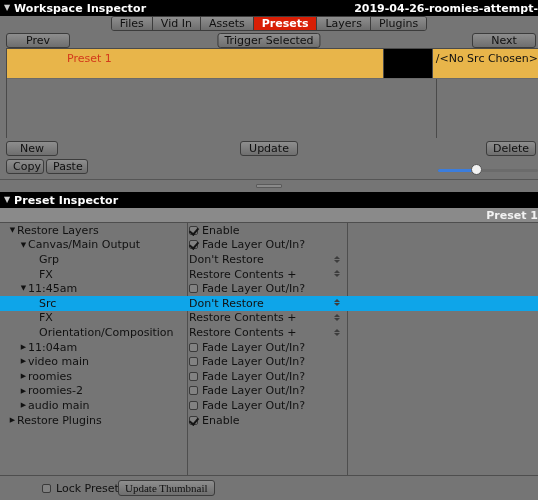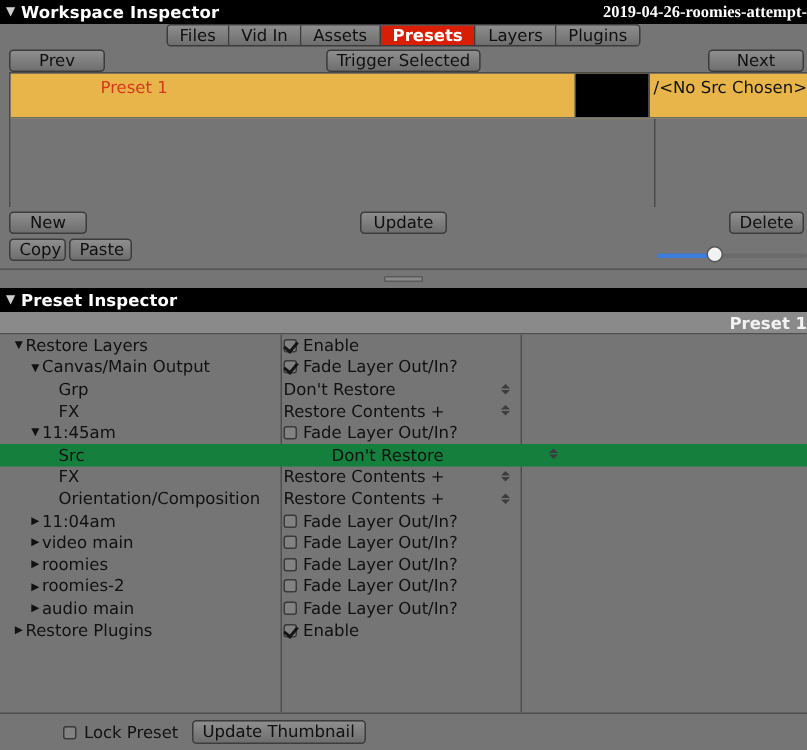--- a/index.html
+++ b/index.html
@@ -19,21 +19,21 @@
     background: #000; color: #fff;
     display: flex; align-items: center;
     font-size: 11px;
   }
   .titlebar .tri {
     width: 14px; text-align: center; font-size: 8px; color: #cfcfcf;
     line-height: 16px;
   }
   .titlebar .tname { font-weight: bold; letter-spacing: .1px; }
   .titlebar .tright {
-    position: absolute; right: 0px; white-space: nowrap; font-weight: bold; font-family: Liberation Serif, serif;
+    position: absolute; right: 0px; white-space: nowrap; font-weight: bold;
   }
 
   .btn {
     background: linear-gradient(#8e8e8e, #6e6e6e);
     border: 1px solid #3c3c3c;
     border-radius: 3px;
     color: #101010;
     font-size: 11px;
     text-align: center;
     line-height: 13px;
@@ -173,21 +173,21 @@
   .pi-table .colline {
     position: absolute; top: 0; width: 1px; height: 252px; background: #4e4e4e;
   }
   .pi-table .colline.c1 { left: 187px; }
   .pi-table .colline.c2 { left: 347px; }
 
   .pi-row {
     position: relative; height: 14.6px; width: 538px;
     display: flex; align-items: center;
   }
-  .pi-row.sel { background: #15803d; gap: 32px; }
+  .pi-row.sel { background: #0ea5e9; }
   .pi-row .rname {
     position: relative;
     width: 187px; height: 14.6px;
     display: flex; align-items: center;
     font-size: 11px; color: #111;
     white-space: nowrap; overflow: hidden;
   }
   .pi-row .twist {
     width: 9px; font-size: 7px; line-height: 14.6px;
     text-align: center; color: #111; flex: none;
@@ -236,21 +236,21 @@
     background: #757575;
     border-top: 1px solid #4e4e4e;
   }
   .lockwrap {
     position: absolute; left: 42px; top: 6px;
     display: flex; align-items: center;
     font-size: 11px; color: #111; cursor: pointer;
   }
   .lockwrap .chk { margin-right: 5px; }
   .pi-bottom .btn.thumb {
-    position: absolute; left: 128px; top: 4px; height: 16px; line-height: 14px;
+    position: absolute; left: 118px; top: 4px; height: 16px; line-height: 14px; font-family: Liberation Serif, serif;
   }
 </style>
 </head>
 <body>
 
 <div id="app">
 
   <div class="titlebar" style="top:0">
     <span class="tri">▼</span>
     <span class="tname">Workspace Inspector</span>

